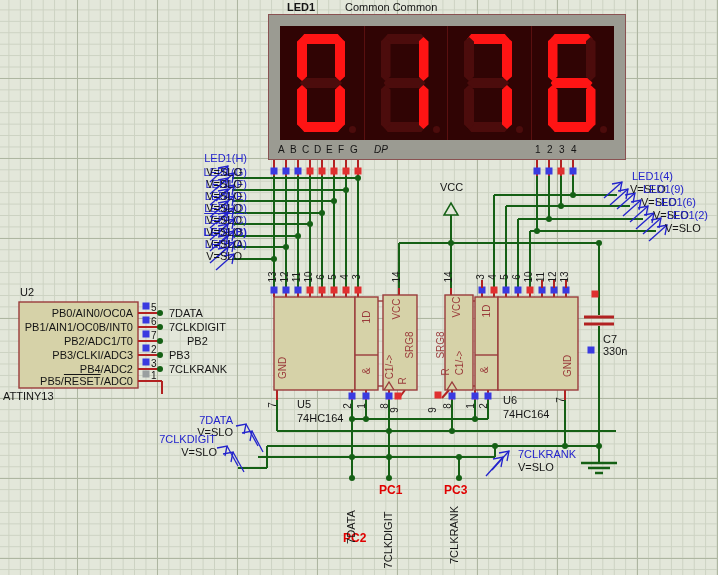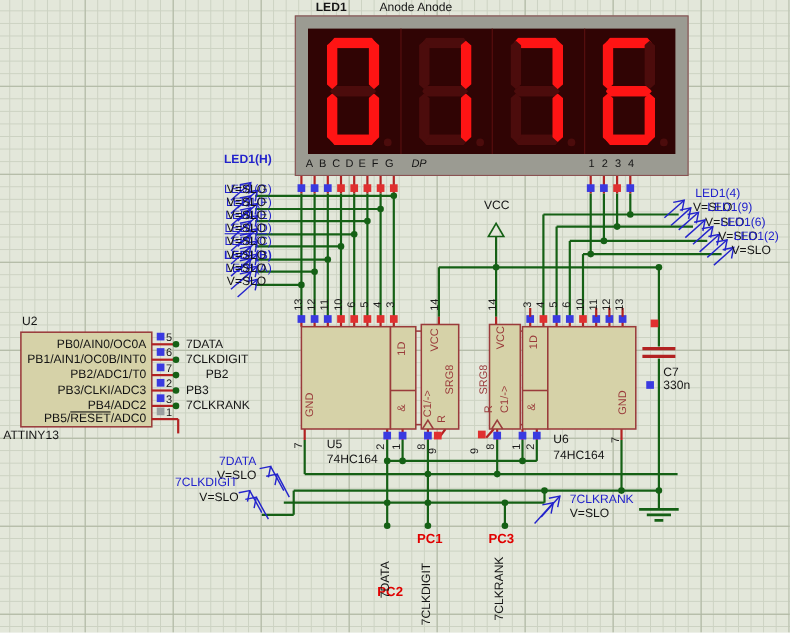--- a/index.html
+++ b/index.html
@@ -333,21 +333,21 @@
       <div class="seg sh" style="left: 270.5px; top: 52px; width: 42px; height: 10px; background: rgb(255, 20, 20);"></div>
       <div class="seg sh" style="left: 270.5px; top: 96px; width: 42px; height: 10px; background: rgb(255, 20, 20);"></div>
       <div class="seg sv" style="left: 267.5px; top: 11px; width: 10px; height: 44px; background: rgb(255, 20, 20);"></div>
       <div class="seg sv" style="left: 305.5px; top: 11px; width: 10px; height: 44px; background: rgb(76, 12, 12);"></div>
       <div class="seg sv" style="left: 267.5px; top: 59px; width: 10px; height: 44px; background: rgb(255, 20, 20);"></div>
       <div class="seg sv" style="left: 305.5px; top: 59px; width: 10px; height: 44px; background: rgb(255, 20, 20);"></div>
       <div class="dp" style="left: 319.5px; top: 100px; background: rgb(76, 12, 12);"></div>
     </div>
 
   <div class="t" style="left:287px;top:1px;font-weight:bold;">LED1</div>
-  <div class="t" style="left:345px;top:1px;">Anode Anode</div>
+  <div class="t" style="left:345px;top:1px;">Common Common</div>
 
   <div class="t" style="left:20px;top:286px;">U2</div>
   <div class="t" style="left:3px;top:390px;">ATTINY13</div>
 
   <div class="t" style="left:297px;top:398px;">U5</div>
   <div class="t" style="left:297px;top:412px;">74HC164</div>
   <div class="t" style="left:503px;top:394px;">U6</div>
   <div class="t" style="left:503px;top:408px;">74HC164</div>
 
   <div class="t" style="left:603px;top:333px;">C7</div>
@@ -433,21 +433,21 @@
     <div class="t sm" style="left: 302px; top: 144px;">C</div>
     <div class="t sm" style="left: 314px; top: 144px;">D</div>
     <div class="t sm" style="left: 326px; top: 144px;">E</div>
     <div class="t sm" style="left: 338px; top: 144px;">F</div>
     <div class="t sm" style="left: 350px; top: 144px;">G</div>
     <div class="t sm" style="left: 374px; top: 144px; font-style: italic;">DP</div>
     <div class="t sm" style="left: 535px; top: 144px;">1</div>
     <div class="t sm" style="left: 547px; top: 144px;">2</div>
     <div class="t sm" style="left: 559px; top: 144px;">3</div>
     <div class="t sm" style="left: 571px; top: 144px;">4</div>
-    <div class="t blue" style="left: 247px; top: 139px; transform: translateX(-100%); z-index: 5; font-weight: bold;">LED1(H)</div>
+    <div class="t blue" style="left: 247px; top: 152px; transform: translateX(-100%); z-index: 5;">LED1(H)</div>
     <div class="t blue" style="left: 247px; top: 166px; transform: translateX(-100%); z-index: 5;">LED1(G)</div>
     <div class="t " style="left: 242px; top: 166px; transform: translateX(-100%); z-index: 6;">V=SLO</div>
     <div class="t blue" style="left: 247px; top: 178px; transform: translateX(-100%); z-index: 5;">LED1(F)</div>
     <div class="t " style="left: 242px; top: 178px; transform: translateX(-100%); z-index: 6;">V=SLO</div>
     <div class="t blue" style="left: 247px; top: 190px; transform: translateX(-100%); z-index: 5;">LED1(E)</div>
     <div class="t " style="left: 242px; top: 190px; transform: translateX(-100%); z-index: 6;">V=SLO</div>
     <div class="t blue" style="left: 247px; top: 202px; transform: translateX(-100%); z-index: 5; text-decoration: underline;">LED1(D)</div>
     <div class="t " style="left: 242px; top: 202px; transform: translateX(-100%); z-index: 6;">V=SLO</div>
     <div class="t blue" style="left: 247px; top: 214px; transform: translateX(-100%); z-index: 5;">LED1(C)</div>
     <div class="t " style="left: 242px; top: 214px; transform: translateX(-100%); z-index: 6;">V=SLO</div>

